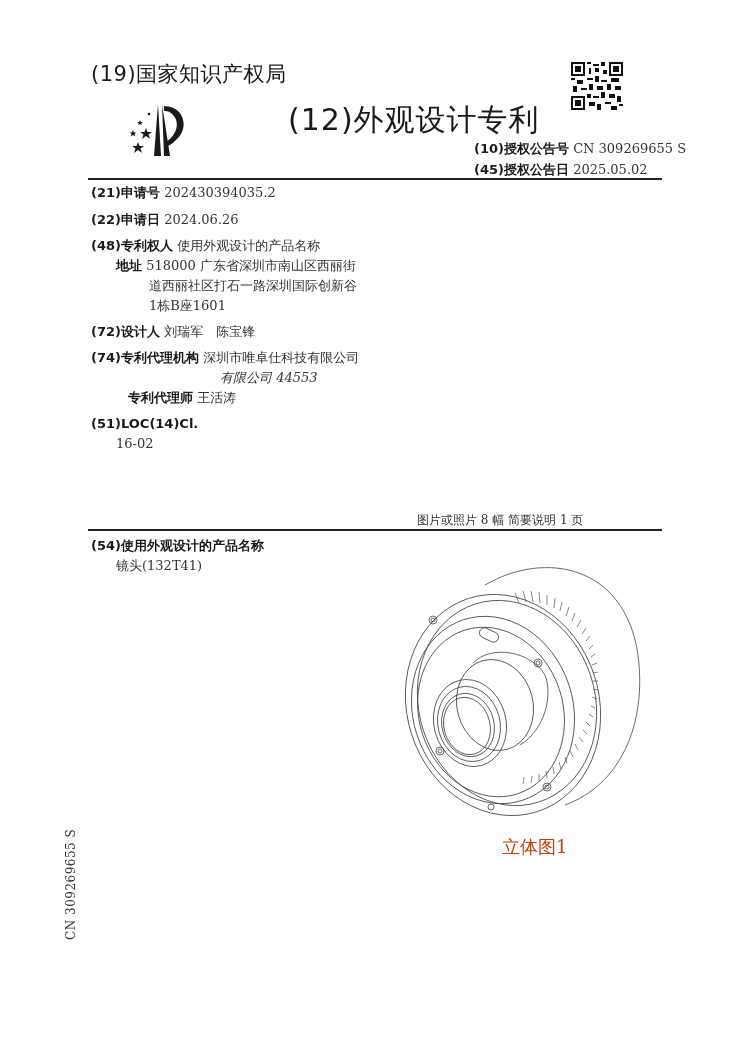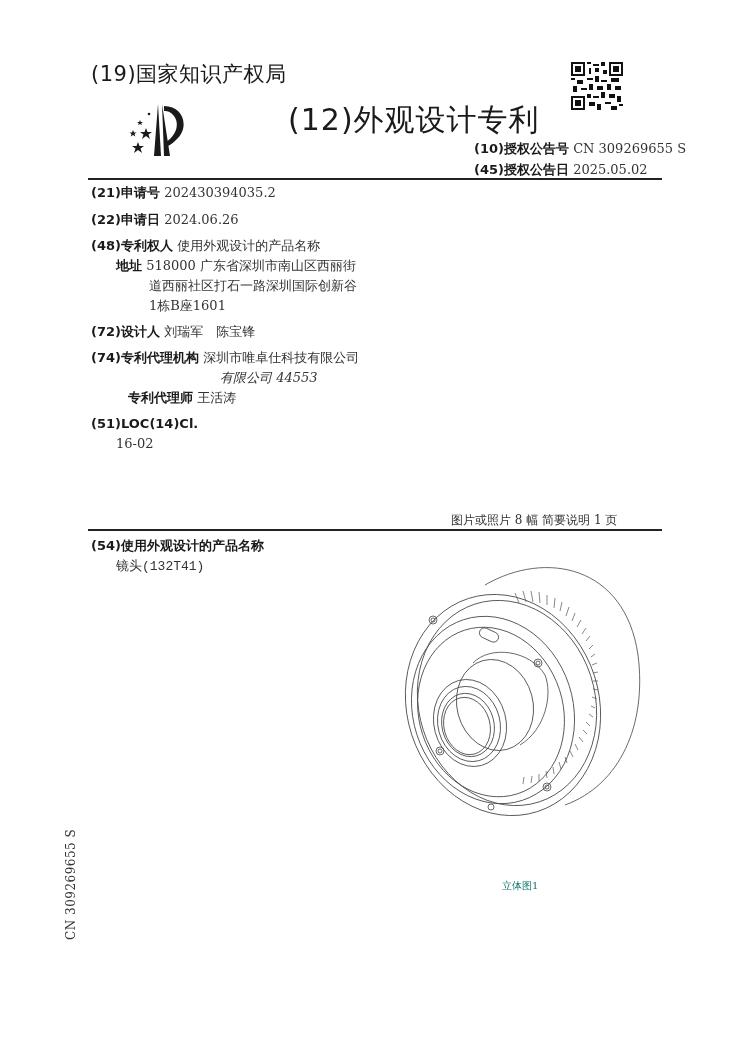--- a/index.html
+++ b/index.html
@@ -7,21 +7,21 @@
          font-family: "DejaVu Sans", "Liberation Sans", sans-serif; }
   .abs { position:absolute; }
   .hd { font-size:21px; font-weight:normal; letter-spacing:0.5px; }
   .title12 { font-size:30px; font-weight:normal; letter-spacing:1px; }
   .lbl { font-weight:bold; font-size:13px; }
   .val { font-family: "DejaVu Serif", "Liberation Serif", serif; font-size:13px; color:#333; }
   .row { position:absolute; left:91px; font-size:13px; white-space:nowrap; }
   .rule { position:absolute; height:2px; background:#222; }
   .vert { position:absolute; left:64px; top:940px; transform-origin:left top; transform:rotate(-90deg);
           font-family: "DejaVu Serif", "Liberation Serif", serif; font-size:12px; color:#333; white-space:nowrap; letter-spacing:0.5px; }
-  .caption { font-family: "DejaVu Serif", "Liberation Serif", serif; font-size:10px; color:#0f766e;margin-top:44px; }
+  .caption { font-family: "DejaVu Serif", "Liberation Serif", serif; font-size:18px; color:#c2410c; }
 </style>
 </head>
 <body>
 
 <div class="abs hd" style="left:91px; top:60px;">(19)国家知识产权局</div>
 
 <div class="abs" style="left:124px; top:102px; width:64px; height:56px;">
   <svg width="64" height="56" viewBox="0 0 64 56">
     <path d="M34 2 L30 54 L37 54 Z" fill="#1a1a1a"></path>
     <path d="M38 2 L40 54 L46 54 Z" fill="#1a1a1a"></path>
@@ -120,25 +120,25 @@
   <span class="val">深圳市唯卓仕科技有限公司</span>
 </div>
 <div class="row val" style="top:369px; left:220px;font-style:italic;">有限公司 44553</div>
 <div class="row" style="top:389px; left:116px;margin-left:12px;">
   <span class="lbl">专利代理师</span>
   <span class="val">王活涛</span>
 </div>
 <div class="row lbl" style="top:416px;">(51)LOC(14)Cl.</div>
 <div class="row val" style="top:436px; left:116px;">16-02</div>
 
-<div class="abs val" style="left:451px; top:512px; font-size:12px; white-space:nowrap;">图片或照片 8 幅 简要说明 1 页</div>
+<div class="abs val" style="left:417px; top:512px; font-size:12px; white-space:nowrap;">图片或照片 8 幅 简要说明 1 页</div>
 <div class="rule" style="left:88px; top:529px; width:574px;"></div>
 
 <div class="row lbl" style="top:537px;">(54)使用外观设计的产品名称</div>
-<div class="row val" style="top:557px; left:116px;font-family:Liberation Mono, monospace;">镜头(132T41)</div>
+<div class="row val" style="top:557px; left:116px;">镜头(132T41)</div>
 
 <div class="abs" style="left:395px; top:555px; width:270px; height:270px;">
   <svg width="270" height="270" viewBox="0 0 270 270" fill="none" stroke="#444" stroke-width="0.8">
 
     <path d="M90 30 C150 -5 230 10 243 100 C252 170 225 230 170 250"></path>
 
     <ellipse cx="108" cy="150" rx="96" ry="112" transform="rotate(-18 108 150)"></ellipse>
     <ellipse cx="112" cy="148" rx="88" ry="104" transform="rotate(-18 112 148)"></ellipse>
 
     <g stroke="#555" stroke-width="0.7">

